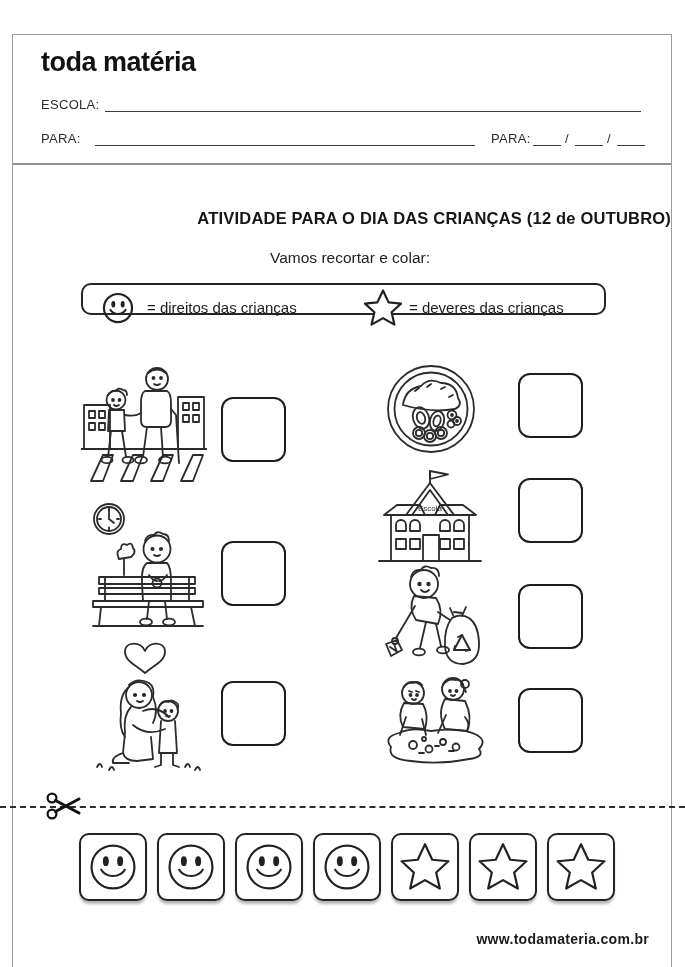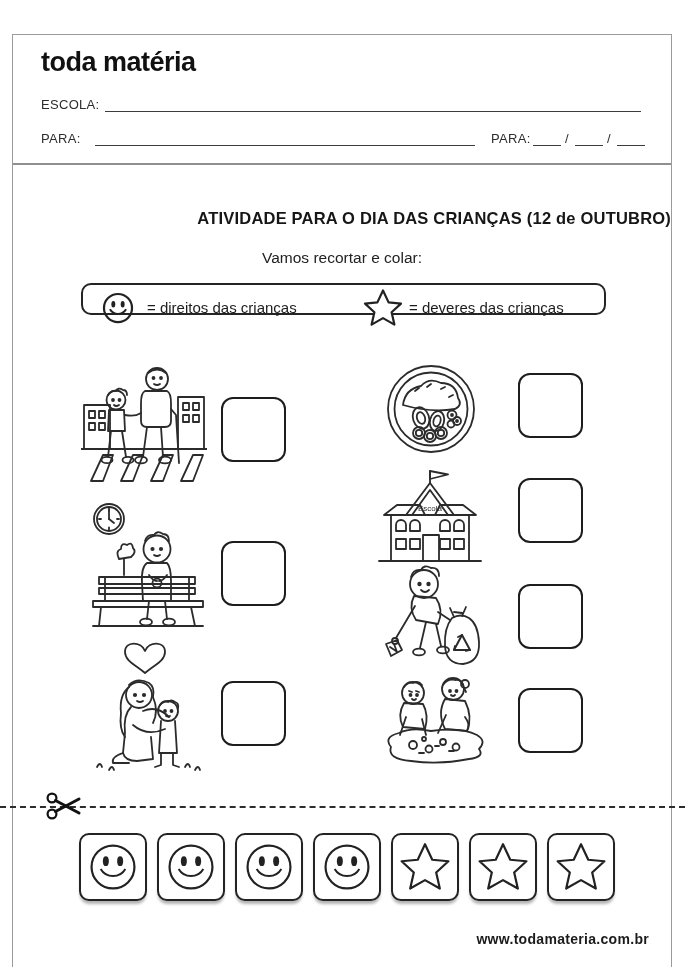--- a/index.html
+++ b/index.html
@@ -15,21 +15,21 @@
   .abs { position:absolute; }
 
   
   .logo { left:28px; top:12px; font-size:27px; font-weight:bold; letter-spacing:-0.5px; color:#111; }
   .field-label { font-size:13px; color:#2d2d2d; letter-spacing:0.3px; }
   .field-line { border-bottom:1.5px solid #3c3c3c; height:1px; }
   .divider { left:0; top:128px; width:100%; border-top:2px solid #8f8f8f; }
 
   
   .title { left:0; top:174px; width:100%; text-align:right; font-size:16.5px; font-weight:bold; letter-spacing:0.2px; color:#161616; }
-  .subtitle { left:0; top:214px; width:100%; text-align:center; font-size:15.5px; color:#222; }
+  .subtitle { left:8px; top:214px; width:100%; text-align:center; font-size:15.5px; color:#222; }
 
   .legend-box {
     left:68px; top:248px; width:525px; height:32px;
     border:2px solid #242424; border-radius:10px; background:#fff;
   }
   .legend-text { font-size:15px; color:#1c1c1c; top:14px; }
 
   .sq {
     position:absolute; width:65px; height:65px; background:#fff;
     border:2px solid #1d1d1d; border-radius:12px;

